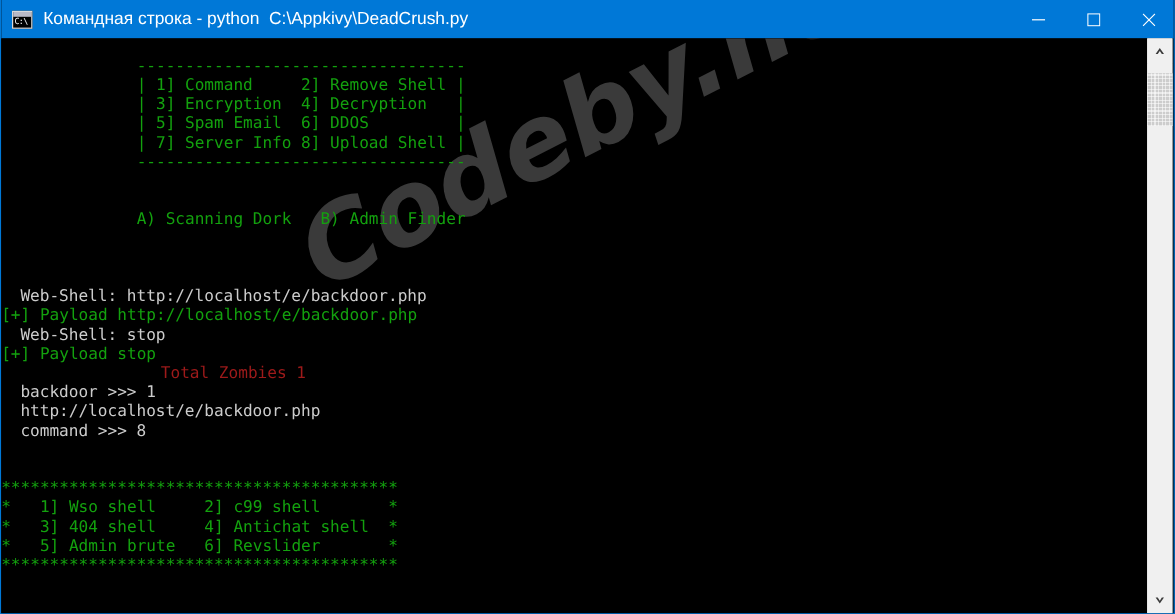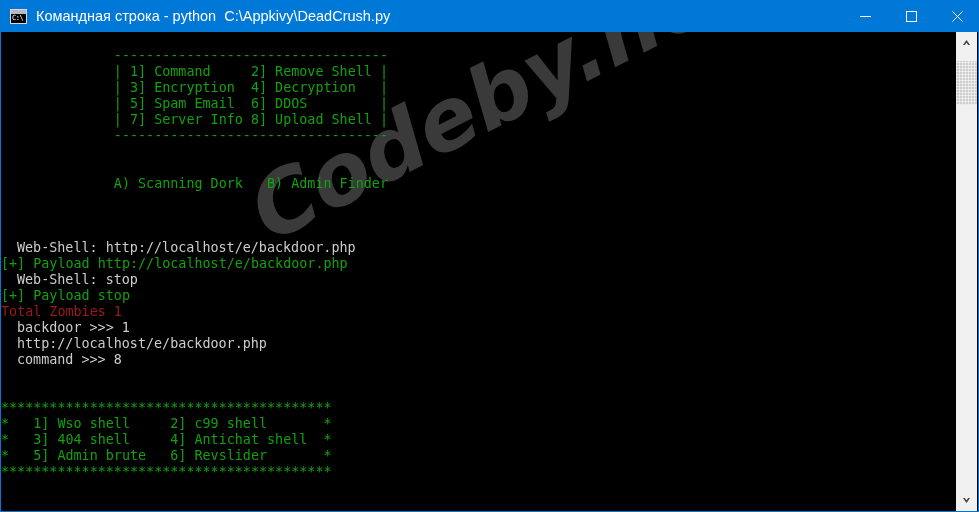--- a/index.html
+++ b/index.html
@@ -100,21 +100,21 @@
     letter-spacing: 0px;
     white-space: pre;
     z-index: 3;
   }
   .cline {
     height: 16px;
     white-space: pre;
   }
   .c-white { color: #cccccc; padding-left: 16px; }
   .c-green { color: #13a10e; }
-  .c-red   { color: #9e1a1a; }
+  .c-red   { color: #9e1a1a; text-align: center; }
 
   
   #watermark {
     position: absolute;
     top: 146px;
     left: 236px;
     font-family: "DejaVu Sans", sans-serif;
     font-style: italic;
     font-weight: bold;
     font-size: 86px;

